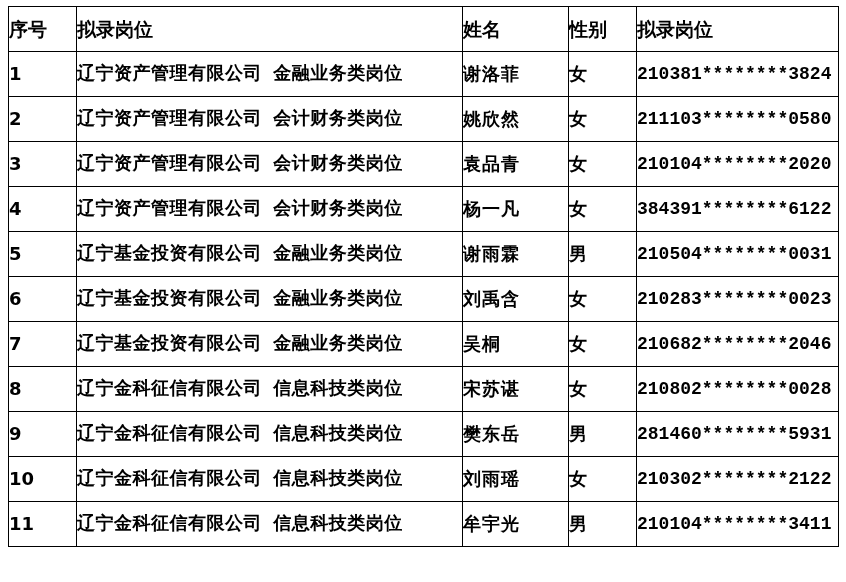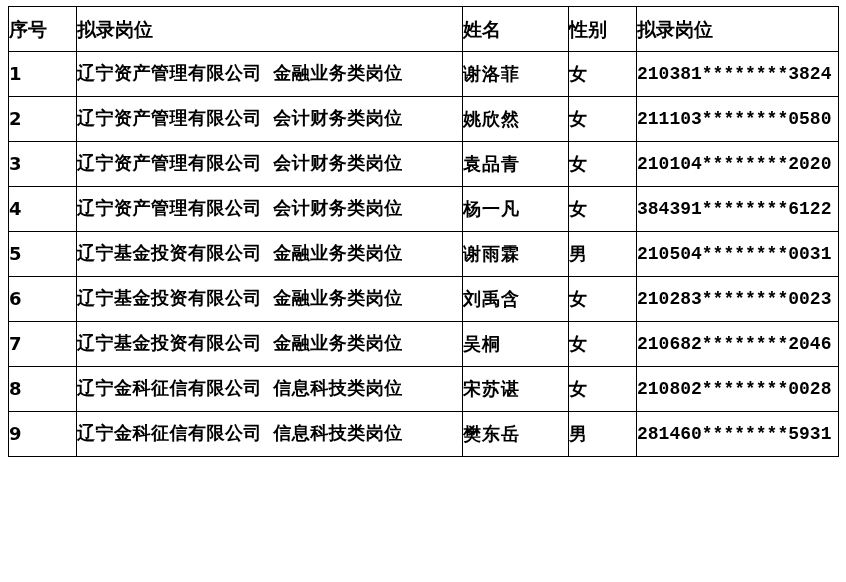--- a/index.html
+++ b/index.html
@@ -134,15 +134,29 @@
         <td class="cell-gender">女</td>
         <td class="cell-id">210802********0028</td>
       </tr>
       <tr>
         <td class="cell-index">9</td>
         <td class="cell-post">辽宁金科征信有限公司  信息科技类岗位</td>
         <td class="cell-name">樊东岳</td>
         <td class="cell-gender">男</td>
         <td class="cell-id">281460********5931</td>
       </tr>
+      <tr>
+        <td class="cell-index">10</td>
+        <td class="cell-post">辽宁金科征信有限公司  信息科技类岗位</td>
+        <td class="cell-name">刘雨瑶</td>
+        <td class="cell-gender">女</td>
+        <td class="cell-id">210302********2122</td>
+      </tr>
+      <tr>
+        <td class="cell-index">11</td>
+        <td class="cell-post">辽宁金科征信有限公司  信息科技类岗位</td>
+        <td class="cell-name">牟宇光</td>
+        <td class="cell-gender">男</td>
+        <td class="cell-id">210104********3411</td>
+      </tr>
     </tbody>
   </table>
 </div>
 
 </body></html>

